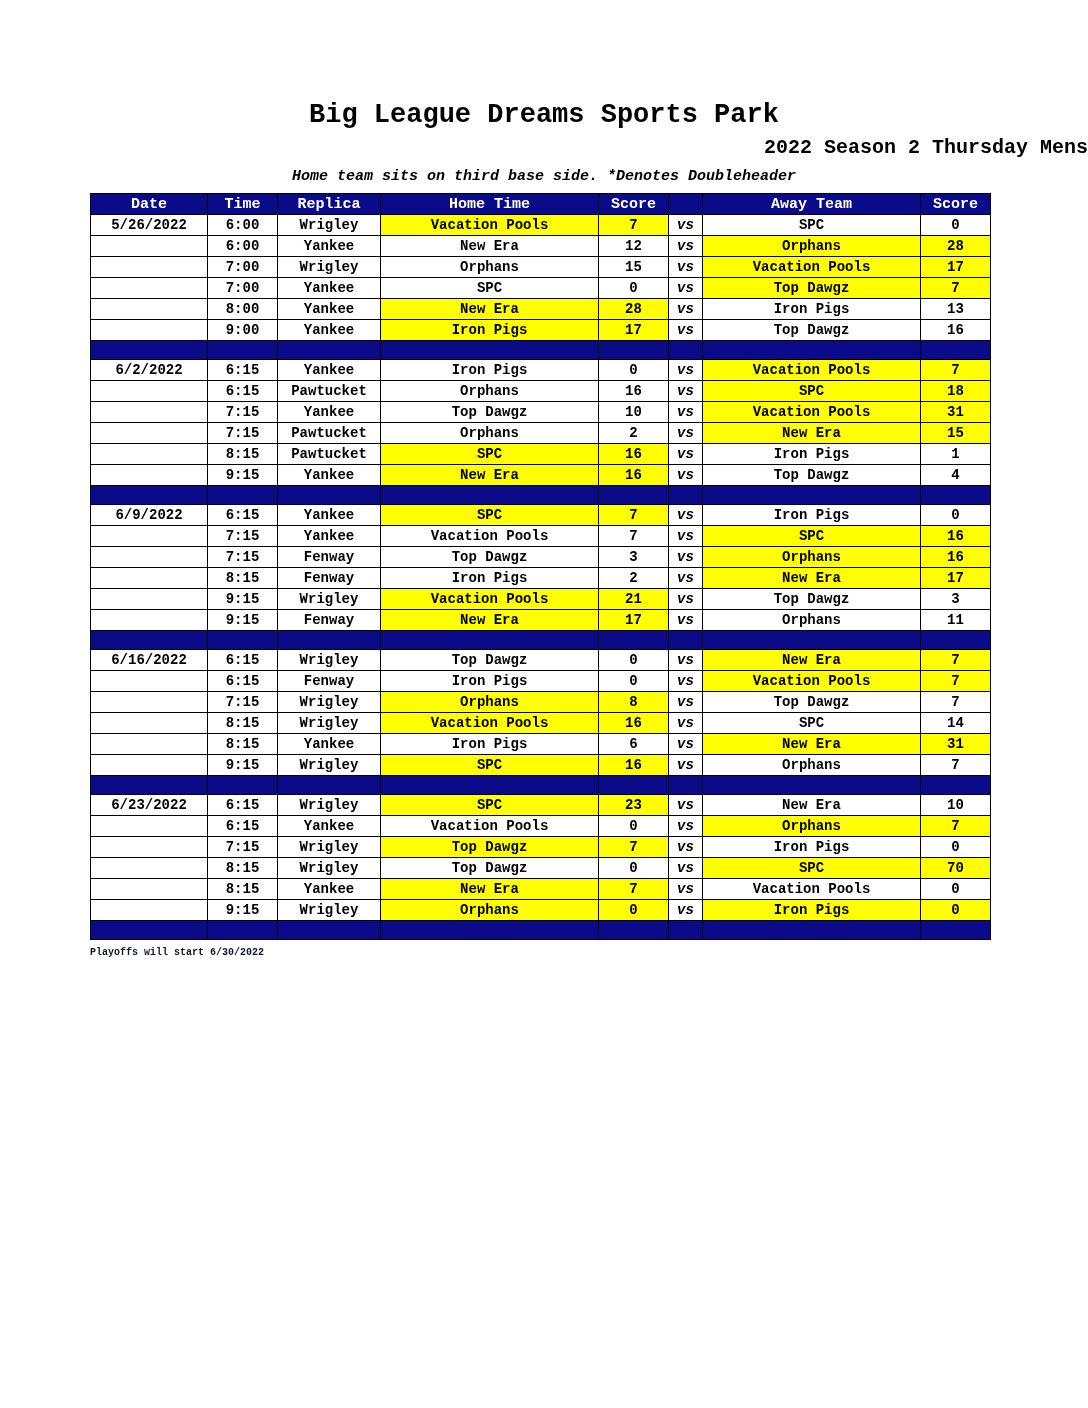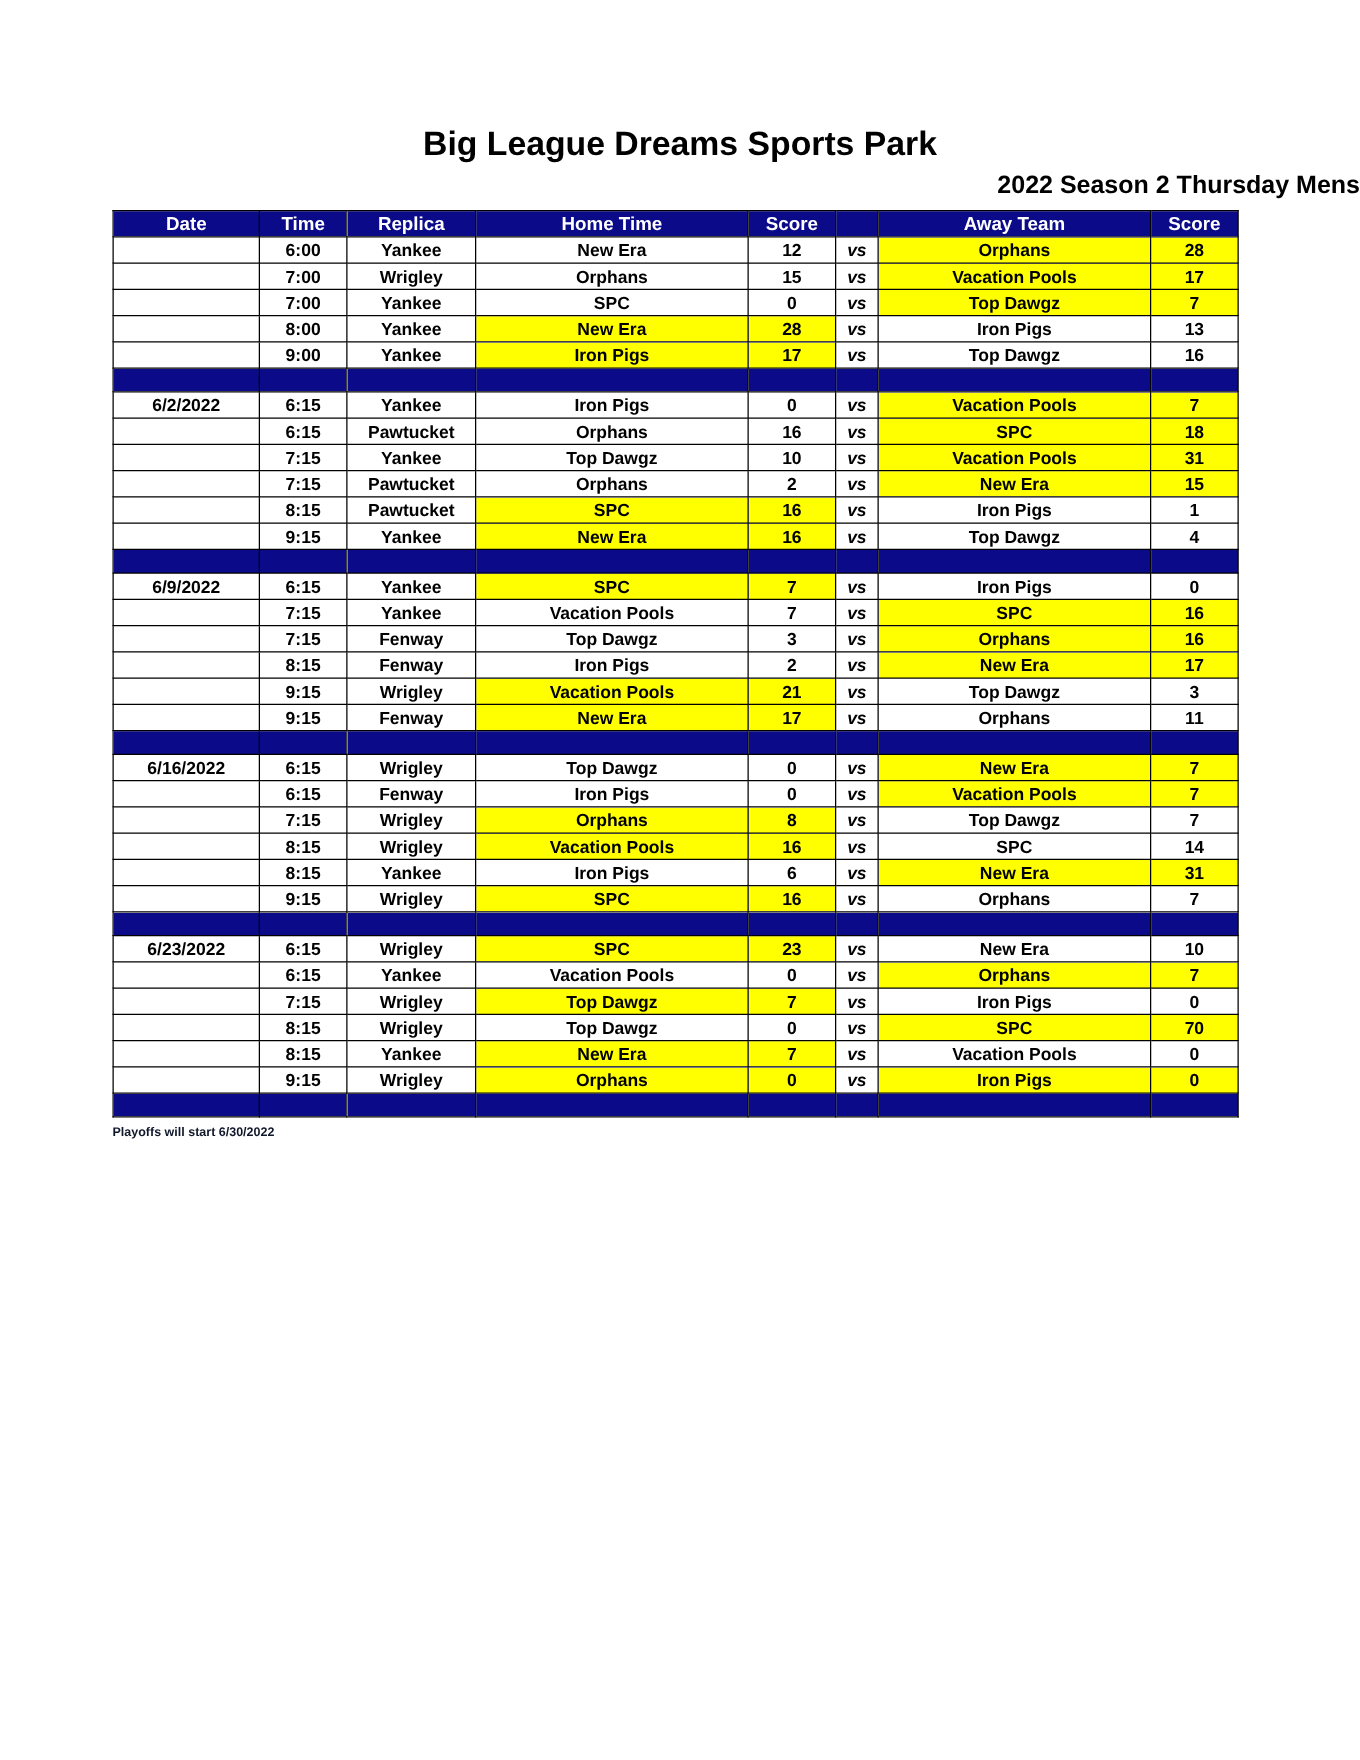--- a/index.html
+++ b/index.html
@@ -1,18 +1,18 @@
 <!DOCTYPE html>
 <html style="--hdr: #0b0b8a; --hl: #ffff00;"><head>
 <meta charset="utf-8">
 <style>
   html,body{margin:0;padding:0;background:#ffffff;}
   .page{
     width:1088px;height:1002px;background:#ffffff;
-    font-family:Liberation Sans, sans-serif;
+    font-family:Liberation Mono, monospace;
     position:relative;overflow:hidden;
   }
   .title{
     margin:0;padding-top:100px;text-align:center;
     font-size:27px;font-weight:bold;color:#000;
   }
   .subtitle{
     margin:6px 0 0 0;text-align:right;
     font-size:20px;font-weight:bold;color:#000;
   }
@@ -42,20 +42,21 @@
     margin:7px 0 0 90px;
     font-size:10px;font-weight:bold;color:#0f172a;
   }
 </style>
 </head>
 <body>
 
 <div class="page">
   <h1 class="title">Big League Dreams Sports Park</h1>
   <h2 class="subtitle">2022 Season 2 Thursday Mens</h2>
+  <div class="note">Home team sits on third base side.  *Denotes Doubleheader</div>
 
   <table class="sched">
     <colgroup>
       <col style="width:117px">
         <col style="width:70px">
         <col style="width:103px">
       <col style="width:218px">
         <col style="width:70px">
         <col style="width:34px">
       <col style="width:218px">
@@ -68,20 +69,30 @@
         <th>Replica</th>
         <th>Home Time</th>
         <th>Score</th>
         <th></th>
         <th>Away Team</th>
         <th>Score</th>
       </tr>
     </thead>
     <tbody>
         <tr>
+          <td>5/26/2022</td>
+          <td>6:00</td>
+          <td>Wrigley</td>
+          <td class="hl">Vacation Pools</td>
+          <td class="hl">7</td>
+          <td class="vs">vs</td>
+          <td>SPC</td>
+          <td>0</td>
+        </tr>
+        <tr>
           <td></td>
           <td>6:00</td>
           <td>Yankee</td>
           <td>New Era</td>
           <td>12</td>
           <td class="vs">vs</td>
           <td class="hl">Orphans</td>
           <td class="hl">28</td>
         </tr>
         <tr>

